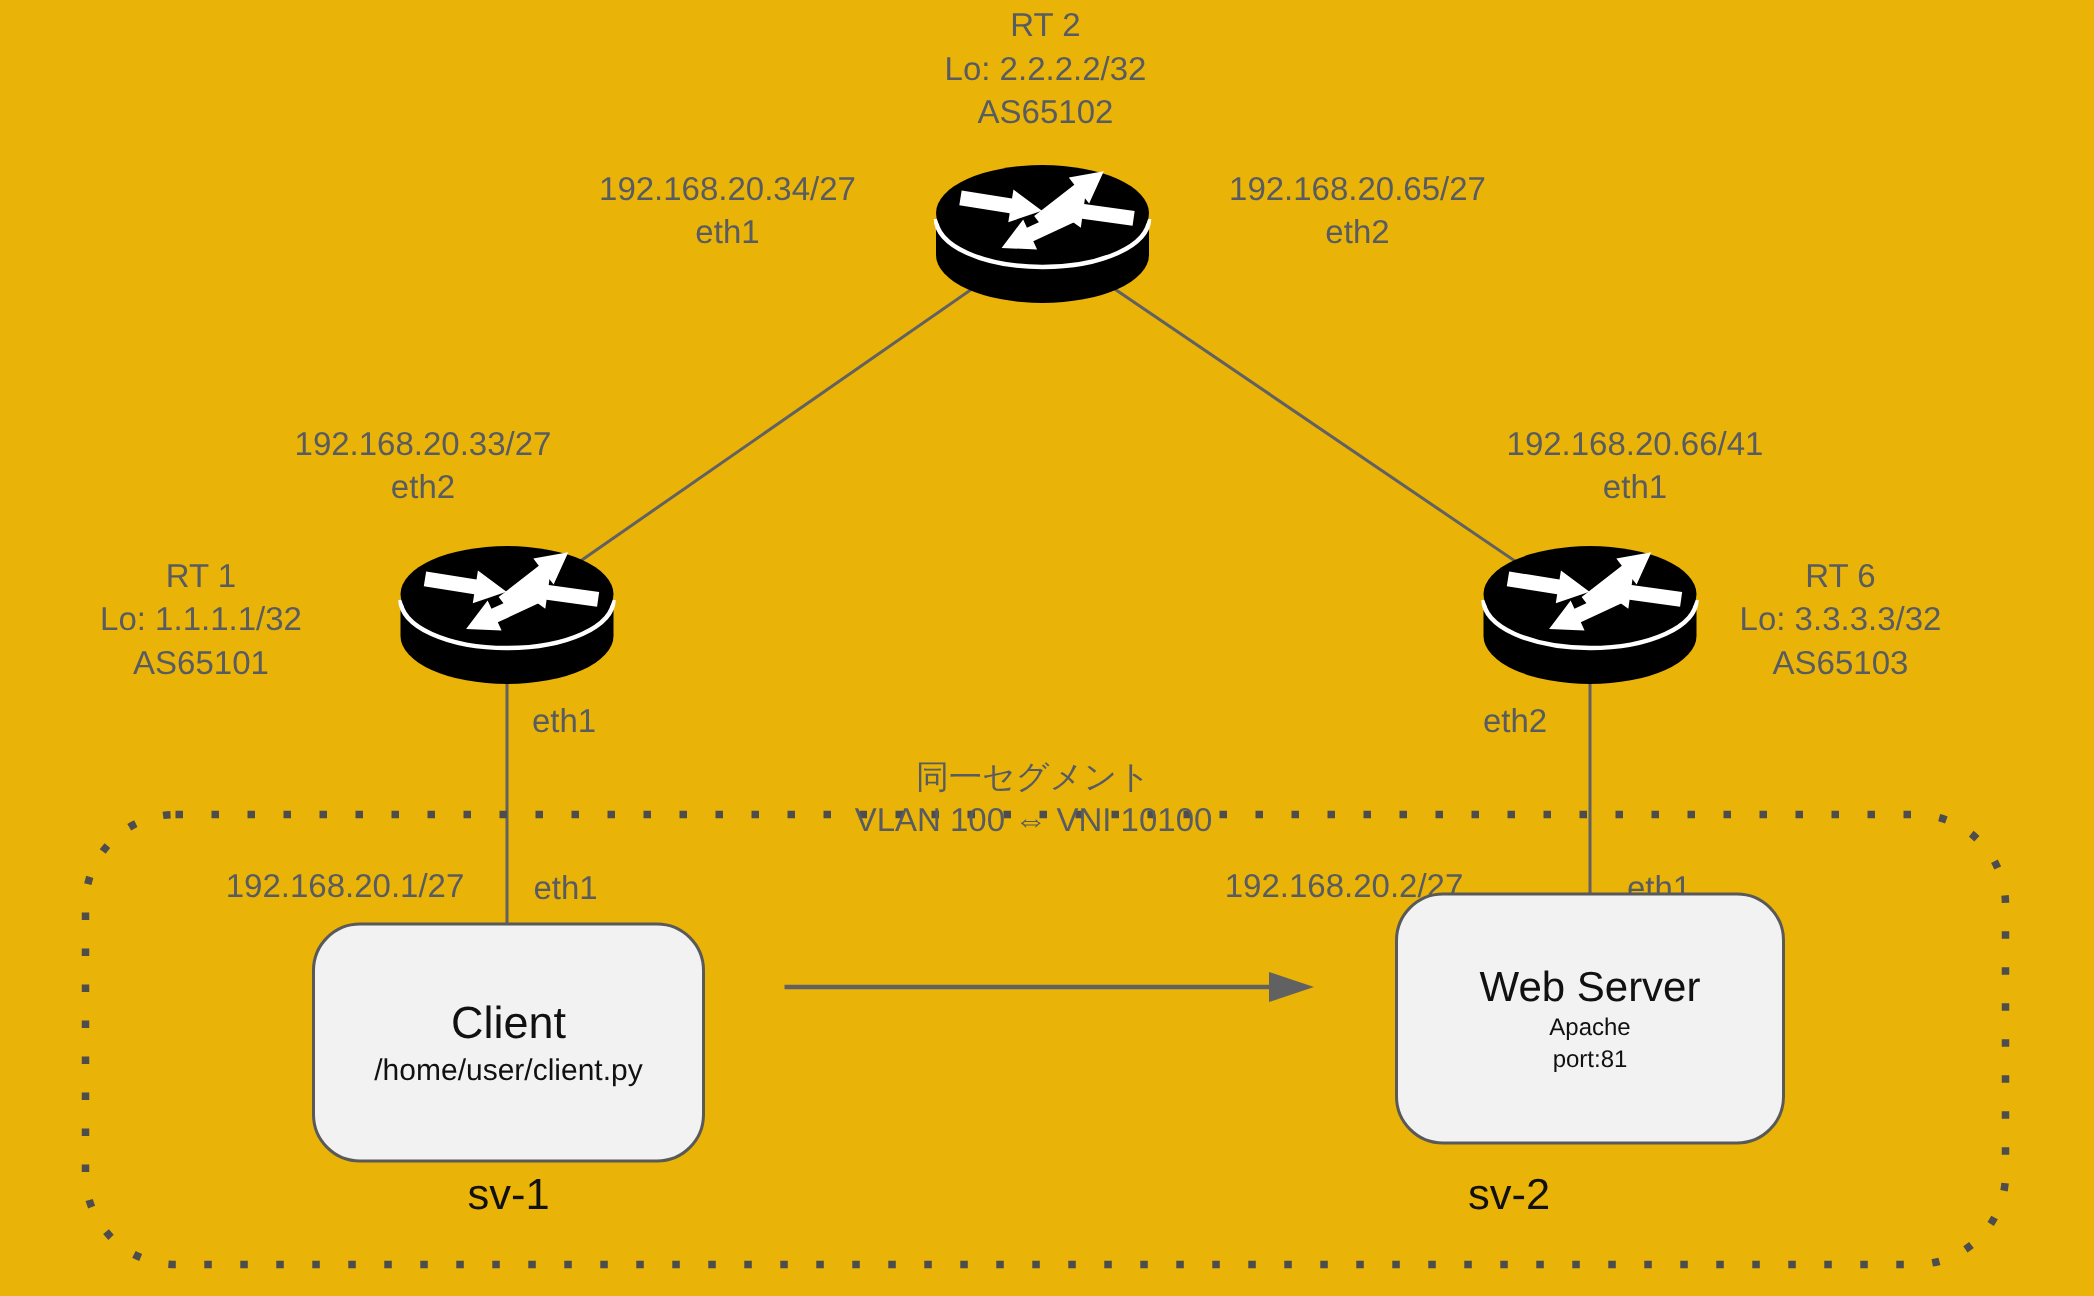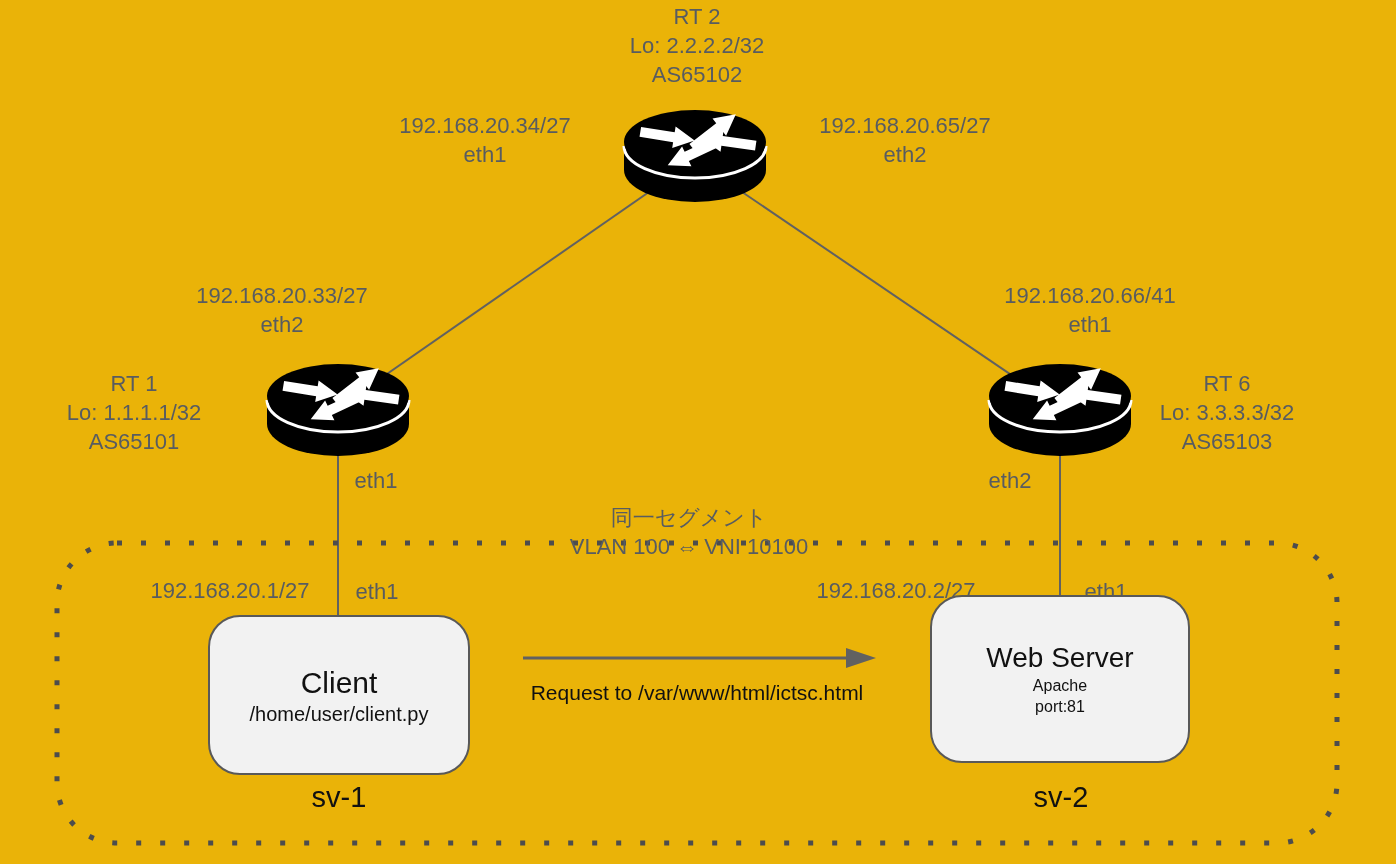--- a/index.html
+++ b/index.html
@@ -127,17 +127,16 @@
     <div class="client-title">Client</div>
     <div class="client-sub">/home/user/client.py</div>
   </div>
   <div class="lbl host-name" style="left:339px;top:781px;">sv-1</div>
 
   <div class="node-box" style="left:930px;top:595px;width:260px;height:168px;">
     <div class="web-title">Web Server</div>
     <div class="web-sub">Apache</div>
     <div class="web-sub">port:81</div>
   </div>
-  <div class="lbl host-name" style="left:1061px;top:781px;">sv-2</div>
+  <div class="lbl host-name" style="left:1006px;top:781px;">sv-2</div>
 
-  <div class="lbl request-lbl" style="left:697px;top:680px;">Request to /var/www/html/ictsc.html</div>
 
 </div>
 
 </body></html>

